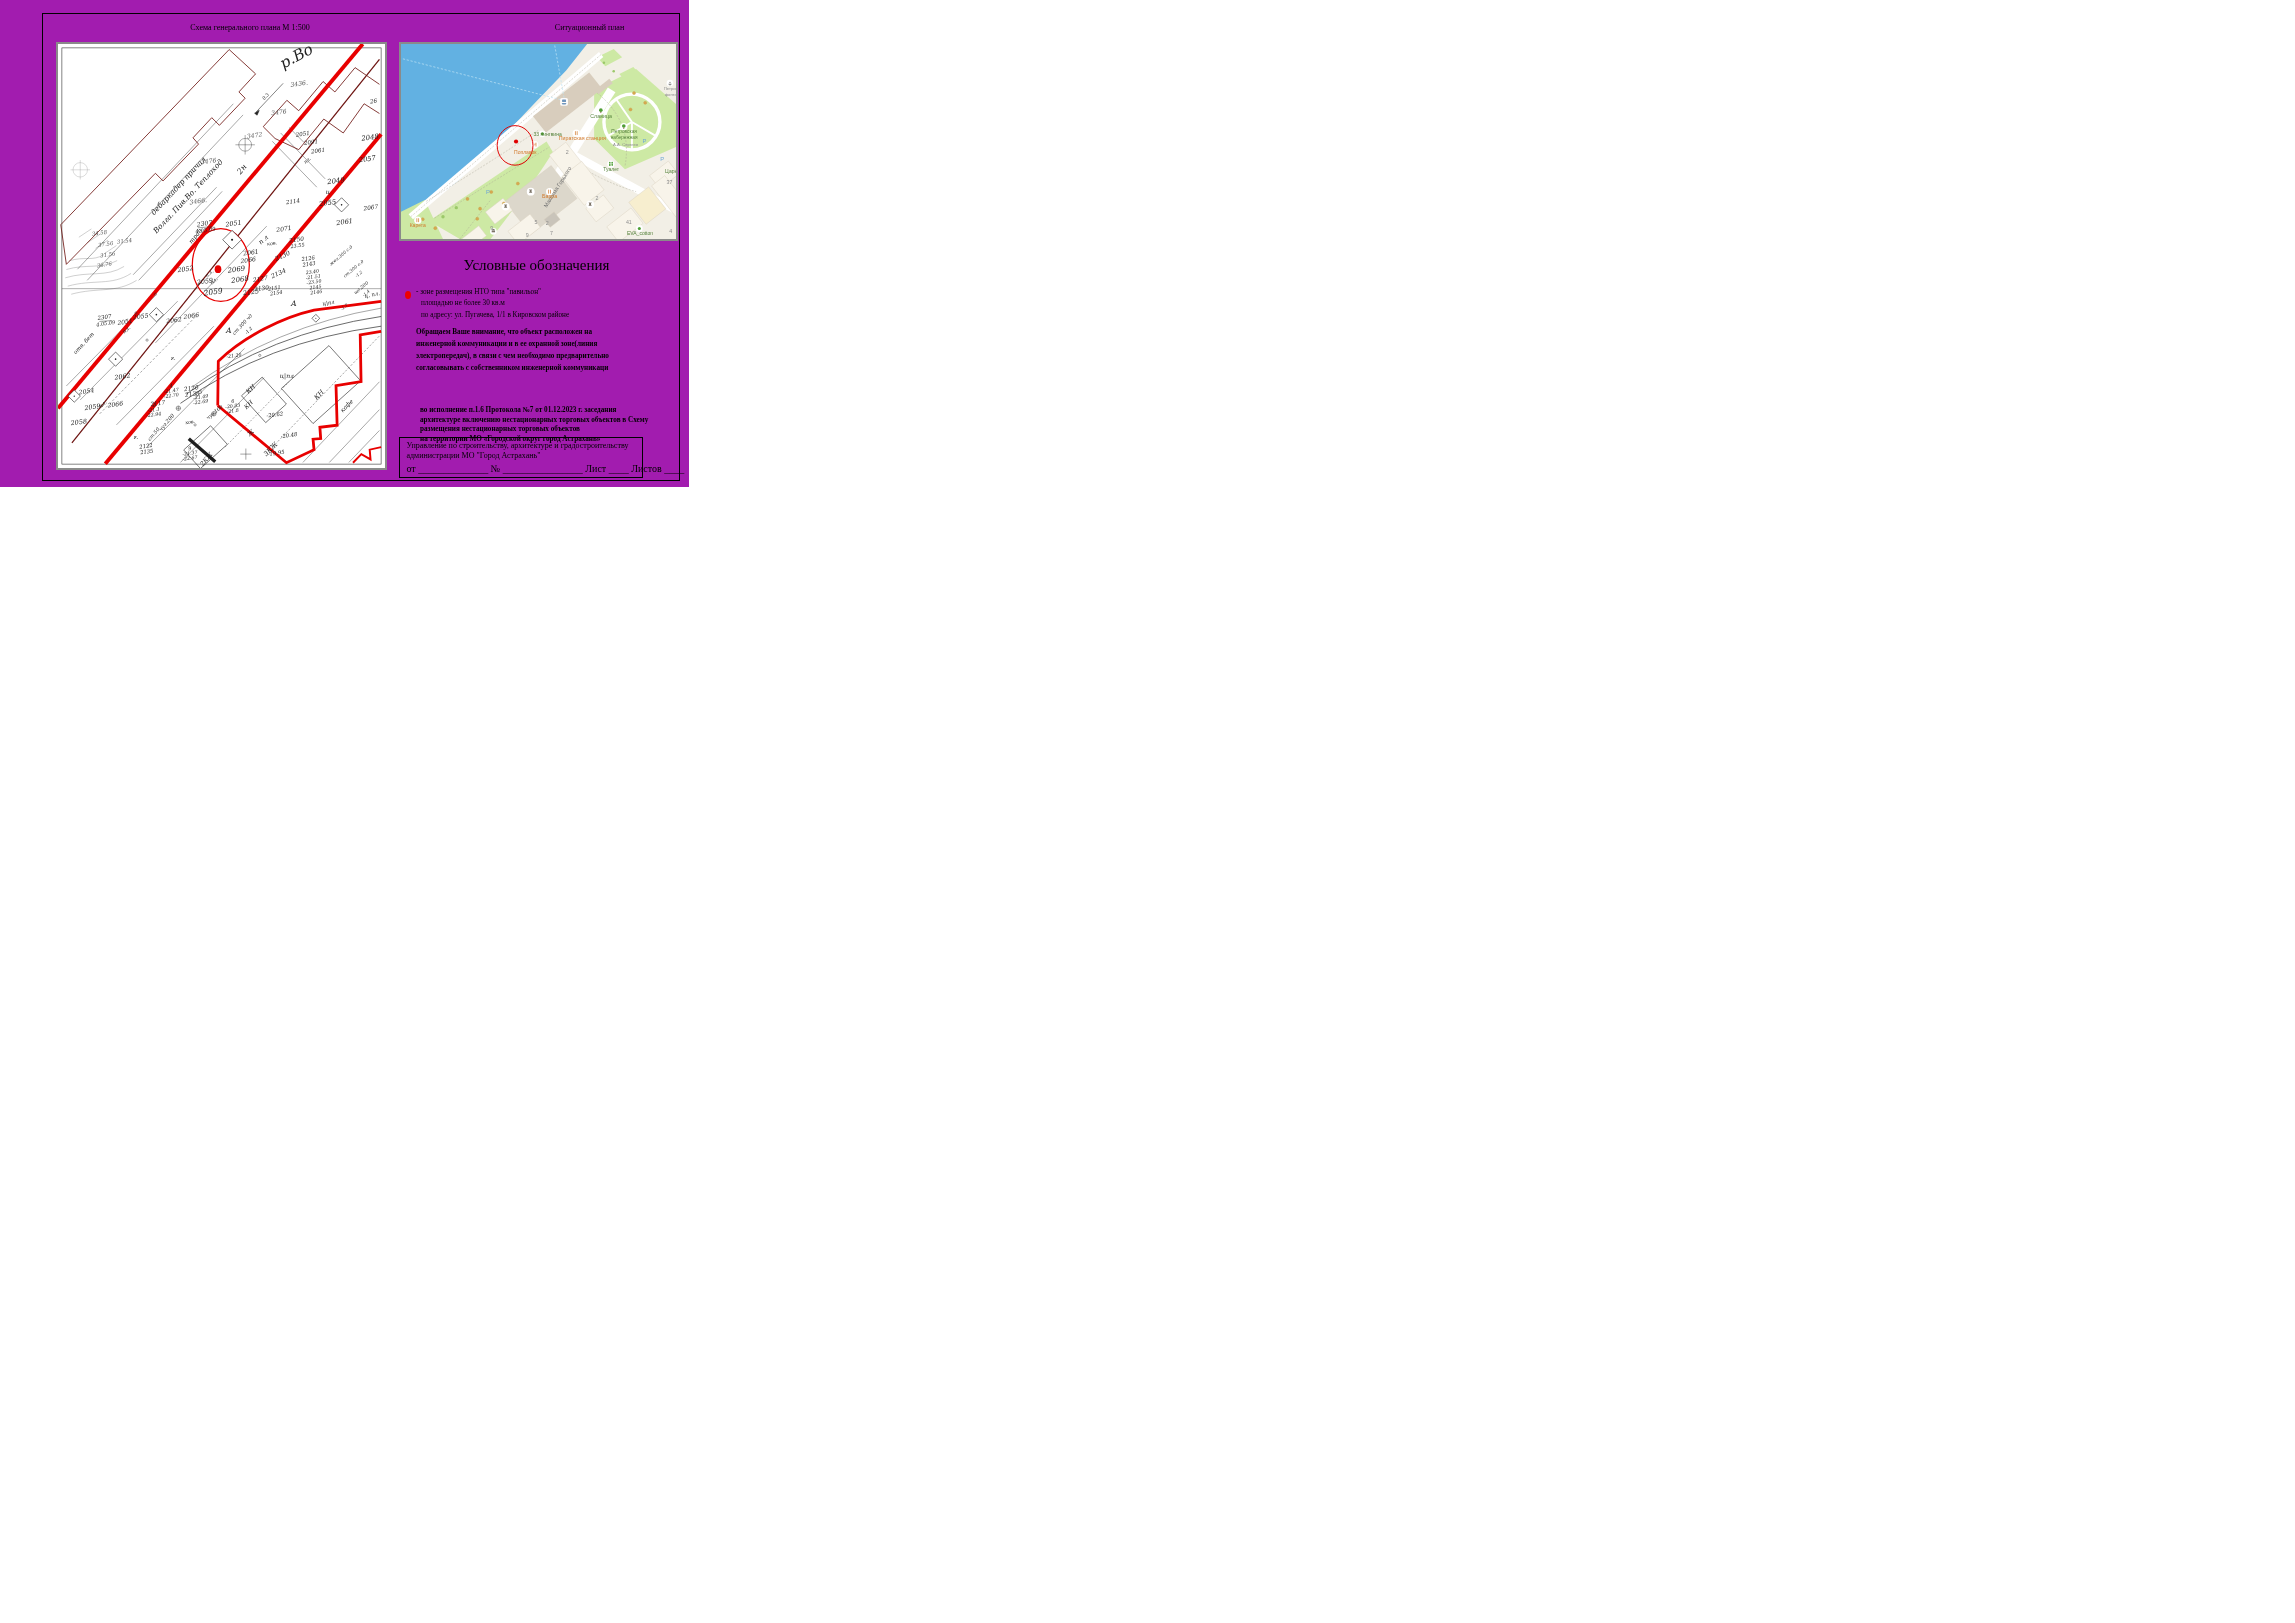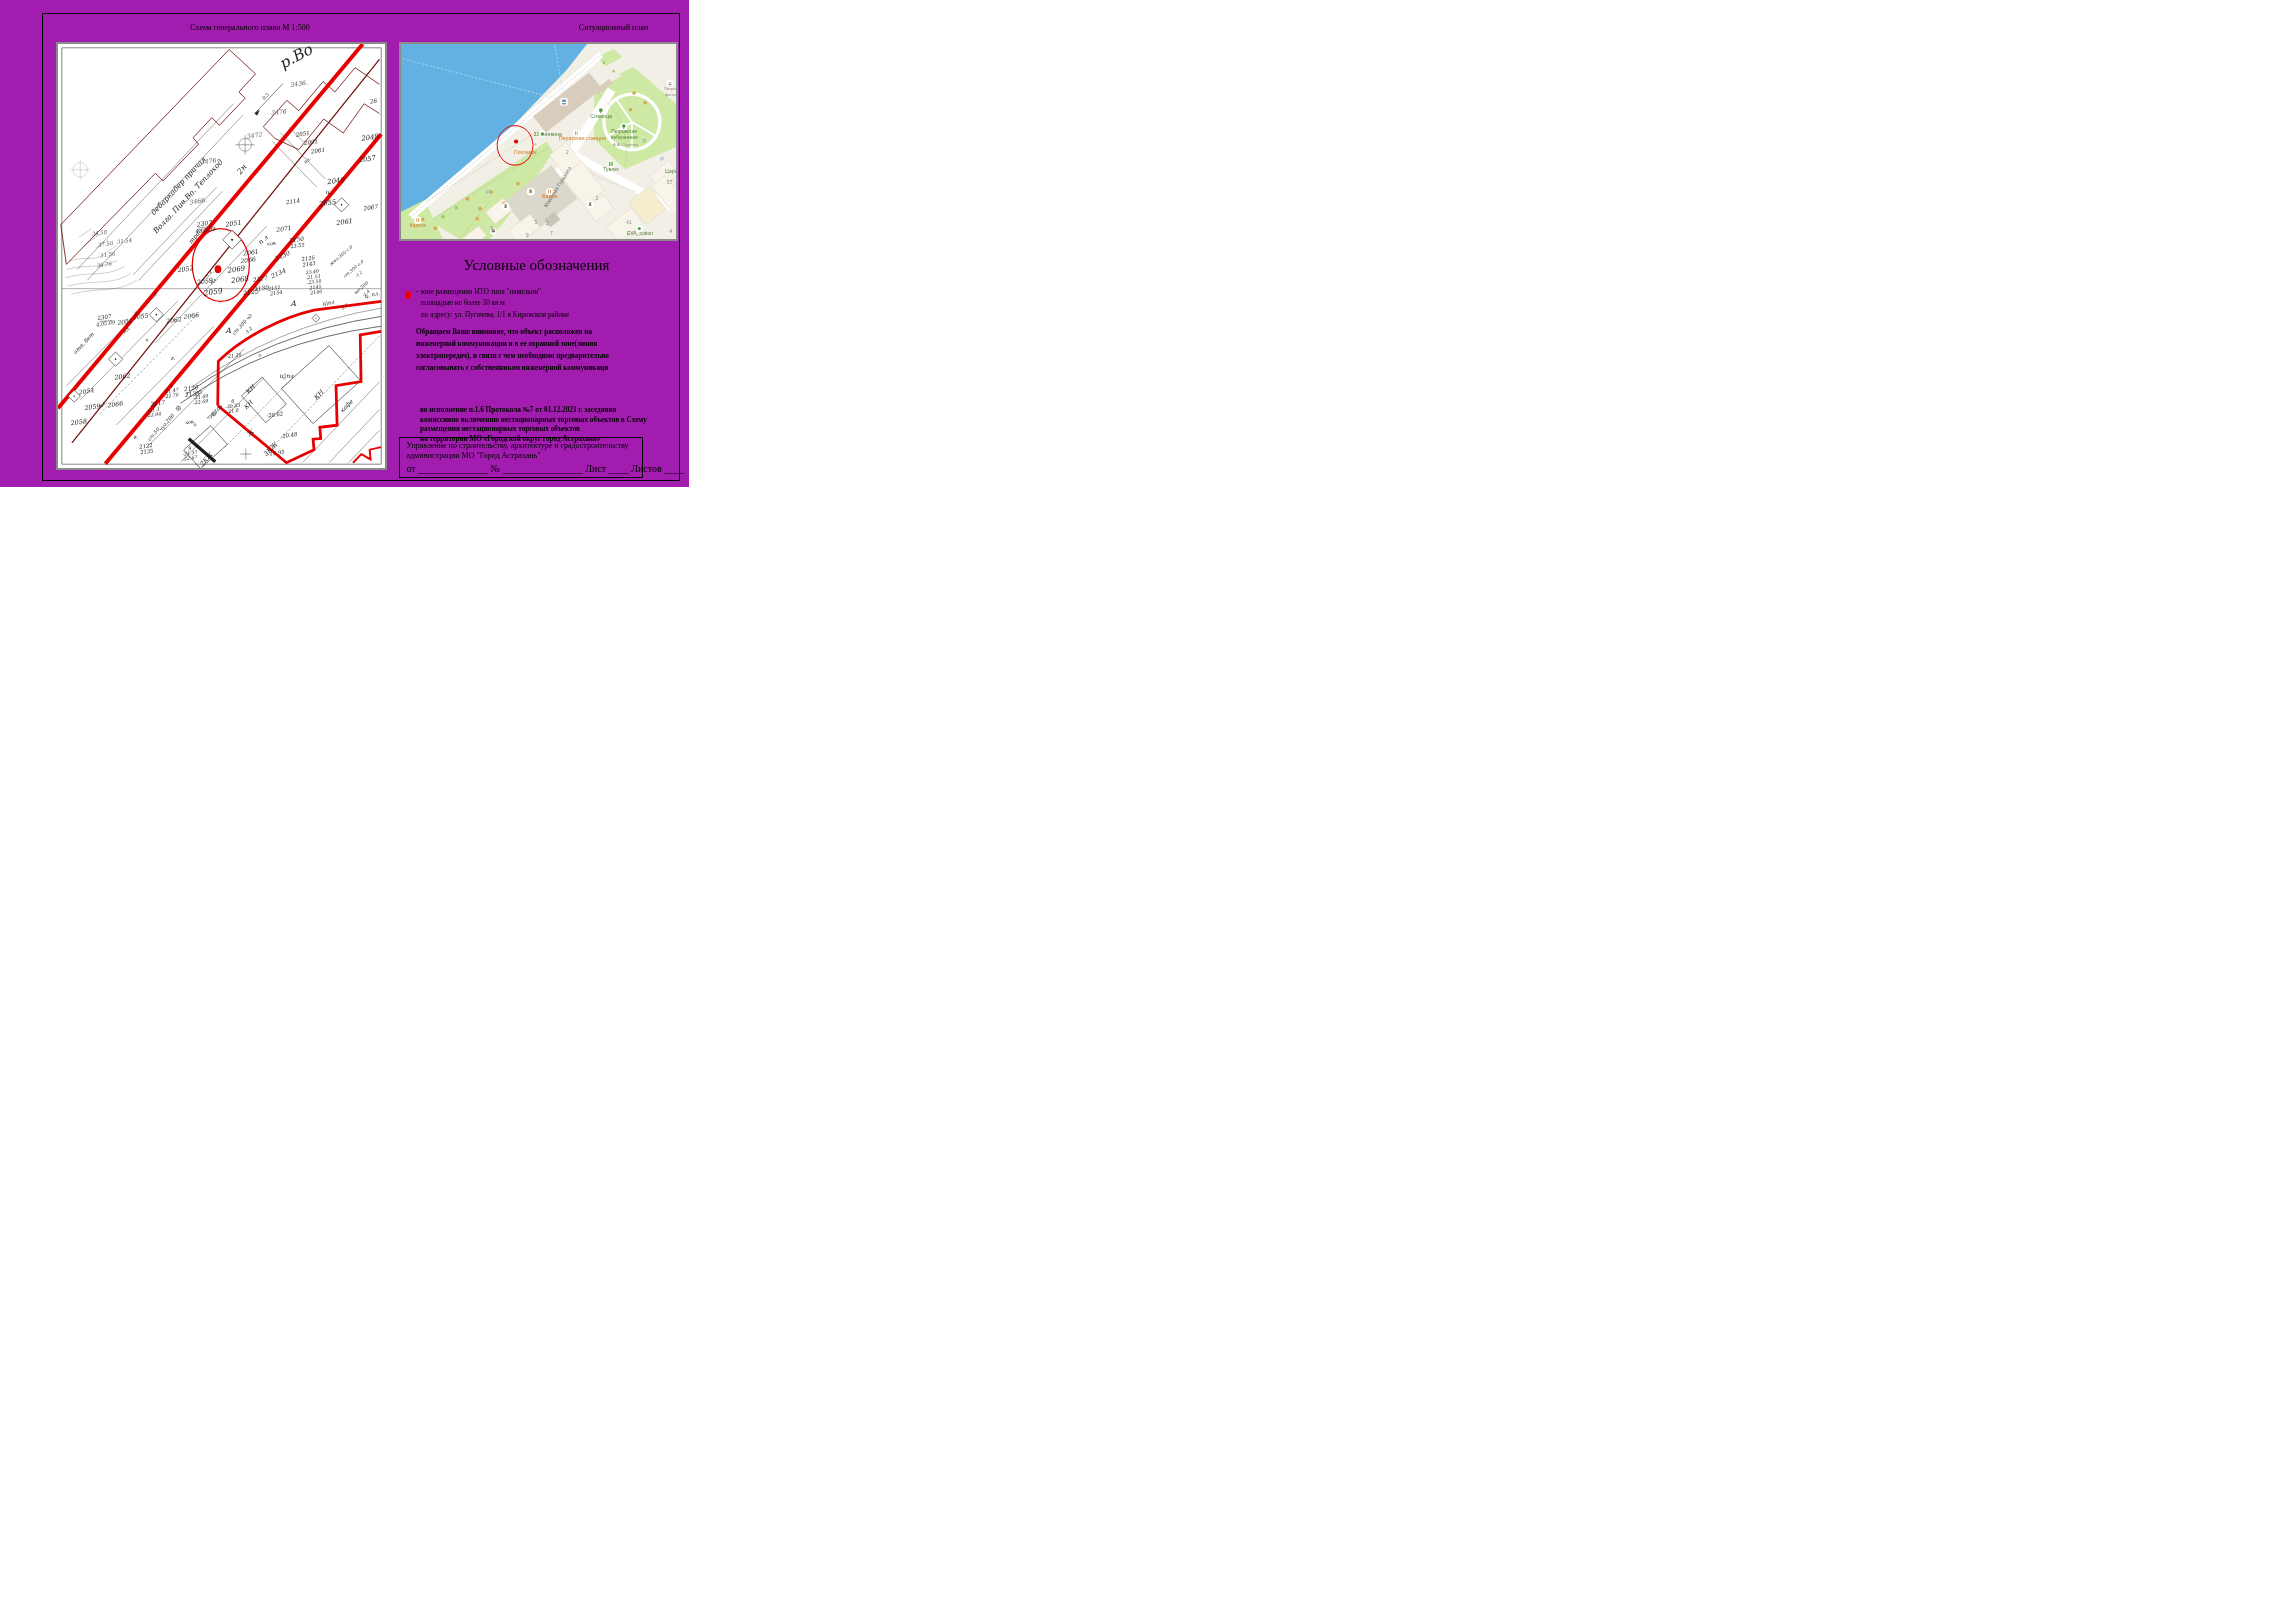--- a/index.html
+++ b/index.html
@@ -27,21 +27,21 @@
   text{user-select:none;}
 </style>
 </head>
 <body>
 
 <div id="page">
 
   <div class="outer-border"></div>
 
   <div class="doc-title" style="left:111px;top:23px;width:278px;">Схема генерального плана М 1:500</div>
-  <div class="doc-title" style="left:530px;top:23px;width:167px;">Ситуационный план</div>
+  <div class="doc-title" style="left:506px;top:23px;width:167px;">Ситуационный план</div>
 
   <div id="genplan-panel" class="map-panel">
     <svg viewBox="0 0 2350 3050" preserveAspectRatio="none">
       <rect x="28" y="28" width="2294" height="2994" fill="#fff" stroke="#222" stroke-width="4"></rect>
 
       <g stroke="#8d8d8d" stroke-width="3" fill="none">
         <path d="M 80,1560 C 190,1525 250,1565 330,1515"></path>
         <path d="M 60,1622 C 205,1580 305,1622 425,1558"></path>
         <path d="M 52,1682 C 225,1630 345,1682 475,1600"></path>
         <path d="M 70,1742 C 255,1690 385,1742 525,1650"></path>
@@ -522,21 +522,21 @@
 
   <div id="note1" class="note">
     <div>Обращаем Ваше внимание, что объект расположен на</div>
     <div>инженерной коммуникации и в ее охранной зоне(линия</div>
     <div>электропередач), в связи с чем необходимо предварительно</div>
     <div>согласовывать с собственником инженерной коммуникаци</div>
   </div>
 
   <div id="note2" class="note">
     <div>во исполнение п.1.6 Протокола №7 от 01.12.2023 г. заседания</div>
-    <div>комиссиипо включению нестационарных торговых объектов в Схему</div>
+    <div>архитектуре включению нестационарных торговых объектов в Схему</div>
     <div>размещения нестационарных торговых объектов</div>
     <div>на территории МО «Городской округ город Астрахань»</div>
   </div>
 
   <div class="letterhead">
     <div class="lh-line">Управление по строительству, архитектуре и градостроительству</div>
     <div class="lh-line">администрации МО "Город Астрахань"</div>
     <div class="lh-fields">от ______________  №  ________________  Лист ____  Листов ____</div>
   </div>
 

